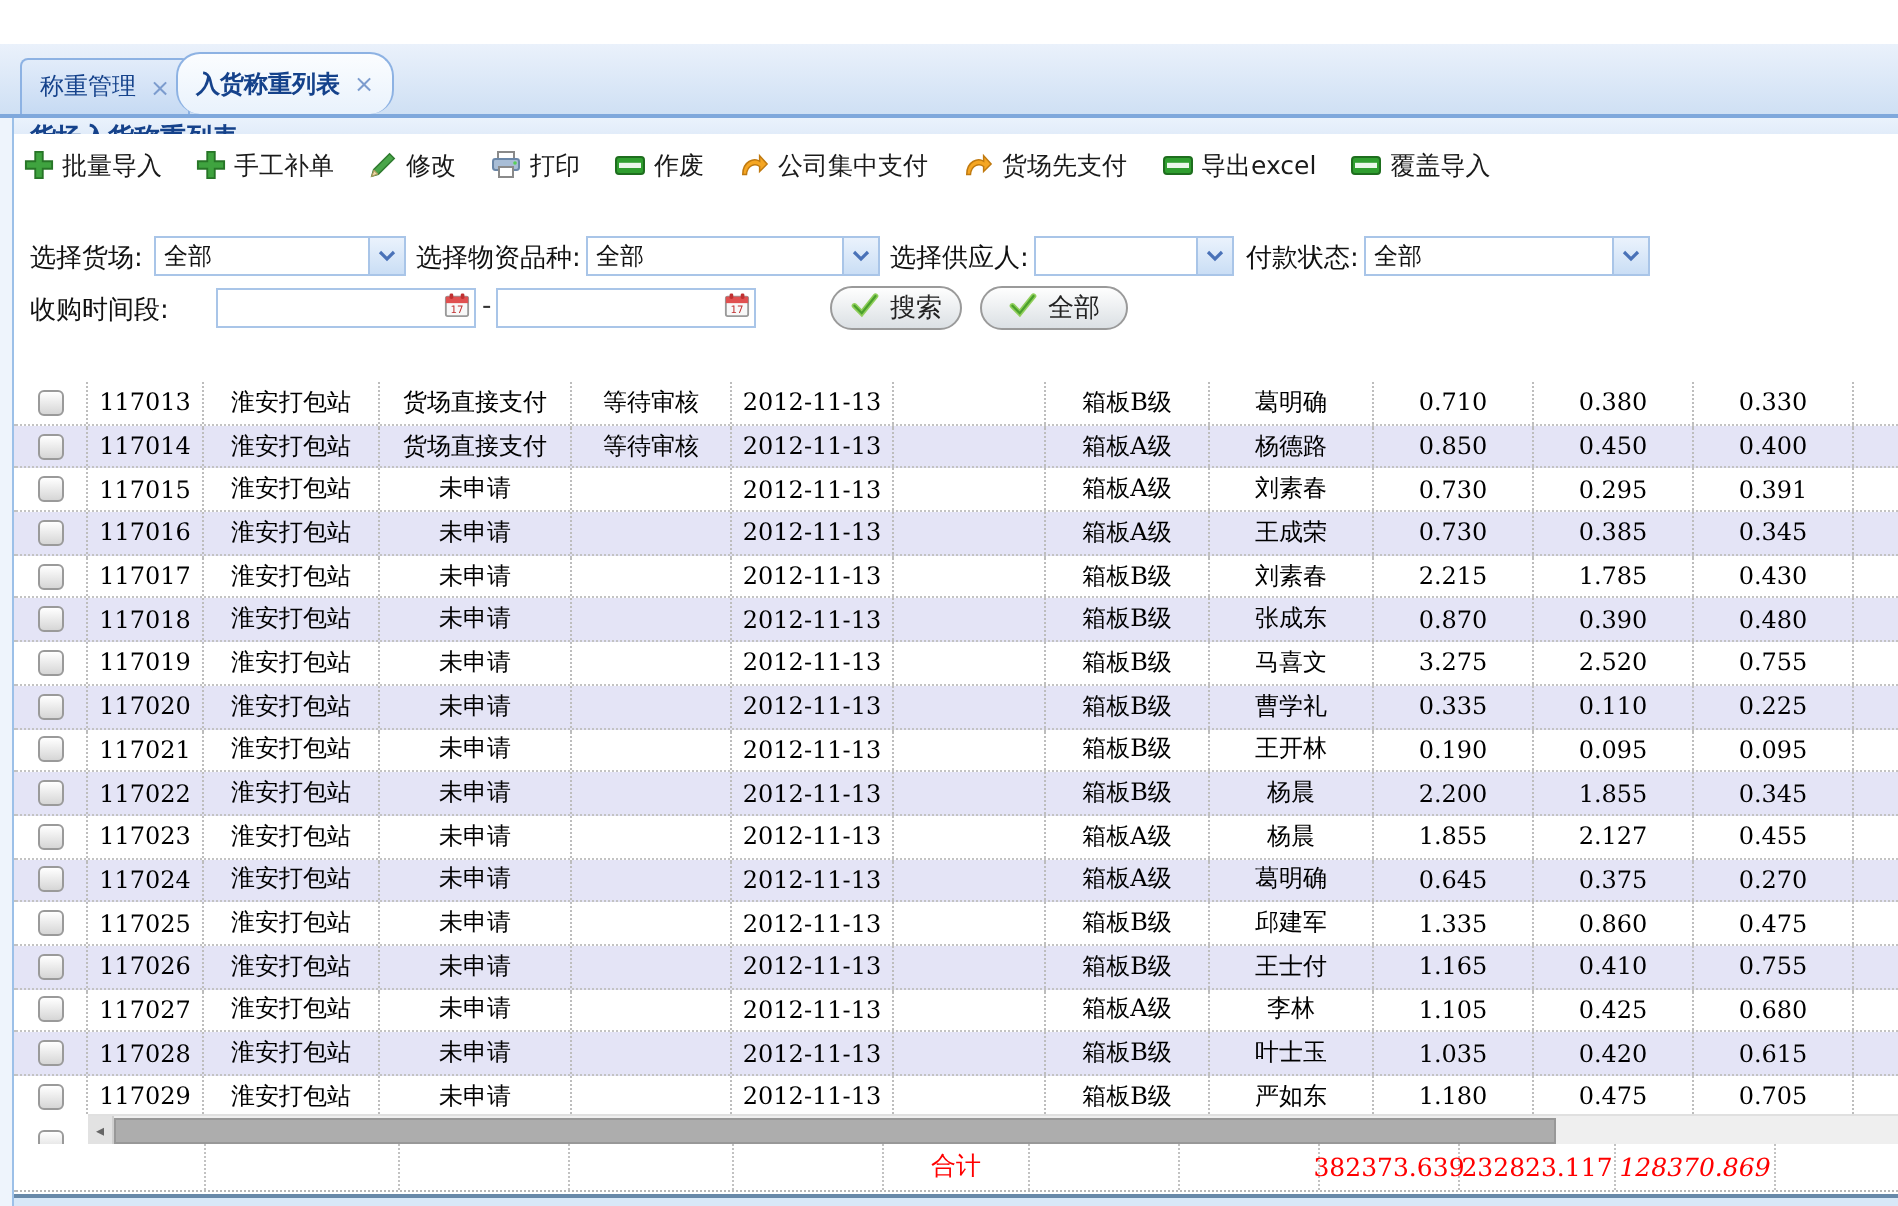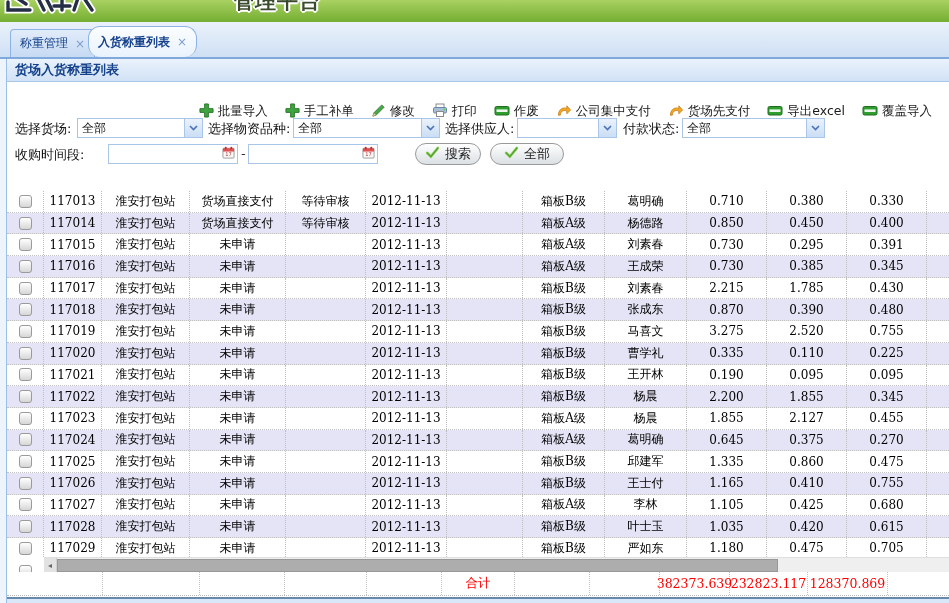--- a/index.html
+++ b/index.html
@@ -27,22 +27,22 @@
 
   
   .left-gutter{position:absolute;top:59px;left:0;width:6px;height:544px;background:#eef4fc;}
   .panel{position:absolute;top:59px;left:6px;width:943px;height:544px;
     border-left:1px solid #9cc0e8;background:#fff;box-sizing:border-box;}
   .panel-title{position:absolute;top:0;left:0;right:0;height:22px;line-height:22px;
     padding-left:8px;font-size:13px;font-weight:bold;color:#15428b;
     background:linear-gradient(#eaf2fc,#d2e2f5);border-bottom:1px solid #a9c5e8;}
 
   
-  .toolbar{position:absolute;top:36px;left:0;right:0;height:33px;display:flex;
-    align-items:center;padding-left:24px;background:#fff;justify-content:flex-end;}
+  .toolbar{position:absolute;top:8px;left:0;right:0;height:33px;display:flex;
+    align-items:center;padding-left:5px;background:#fff;}
   .tbtn{display:flex;align-items:center;gap:4px;margin-right:17px;font-size:12.5px;
     color:#1a1a1a;white-space:nowrap;cursor:default;}
   .tbtn svg{flex:none;}
 
   
   .filter-row{position:absolute;left:0;right:0;font-size:13px;color:#111;padding-left:45px;}
   .fr1{top:57px;height:25px;}
   .fr2{top:82px;height:27px;}
   .flabel{position:absolute;top:4px;white-space:nowrap;}
   .fselect{position:absolute;top:2px;height:20px;border:1px solid #a9c5e8;background:#fff;
@@ -87,49 +87,30 @@
     box-sizing:border-box;margin-top:0;}
 
   
   .summary{position:absolute;top:513px;left:0;right:0;height:24px;display:flex;background:#fff;
     border-bottom:1px dotted #b8b8b8;box-sizing:border-box;
     font-family:"DejaVu Serif",serif;font-size:12.5px;color:#f00;}
   .scell{display:flex;align-items:center;justify-content:center;
     border-right:1px dotted #c2c2c2;box-sizing:border-box;white-space:nowrap;}
   .s0{width:96px;} .s1{width:97px;} .s2{width:85px;} .s3{width:82px;} .s4{width:75px;}
   .s5{width:73px;} .s6{width:75px;} .s7{width:70px;} .s8{width:70px;} .s9{width:78px;}
-  .s10{width:80px;} .sfill{flex:1;border-right:none;}
+  .s10{width:80px;font-style:italic;} .sfill{flex:1;border-right:none;}
 
   .bottom-line{position:absolute;top:538px;left:0;right:0;height:2px;background:#6889a9;}
   .bottom-strip{position:absolute;top:540px;left:0;right:0;height:4px;background:#d8e8f8;}
 </style>
 </head>
 <body>
 
 <div class="screen">
 
-  <div class="app-header">
-    <div class="app-logo">
-      <svg width="120" height="16" viewBox="0 0 120 16">
-        <g stroke="#ffffff" stroke-width="7" fill="none" stroke-linecap="round">
-          <path d="M4 2 L4 10 L26 10 M10 -4 L22 4"></path>
-            <path d="M34 -2 L40 10 M48 10 L42 -2"></path>
-            <path d="M58 -4 L58 10 M50 6 L66 6"></path>
-            <path d="M74 -2 L70 10 M80 -2 L88 10"></path>
-        </g>
-        <g stroke="#242e44" stroke-width="3.4" fill="none" stroke-linecap="round">
-          <path d="M4 2 L4 10 L26 10 M10 -4 L22 4"></path>
-            <path d="M34 -2 L40 10 M48 10 L42 -2"></path>
-            <path d="M58 -4 L58 10 M50 6 L66 6"></path>
-            <path d="M74 -2 L70 10 M80 -2 L88 10"></path>
-        </g>
-      </svg>
-    </div>
-    <div class="app-title">管理平台</div>
-  </div>
 
   <div class="tabbar">
     <div class="tab inactive">
       <span>称重管理</span>
       <span class="tab-close">×</span>
     </div>
     <div class="tab active">
       <span>入货称重列表</span>
       <span class="tab-close">×</span>
     </div>

